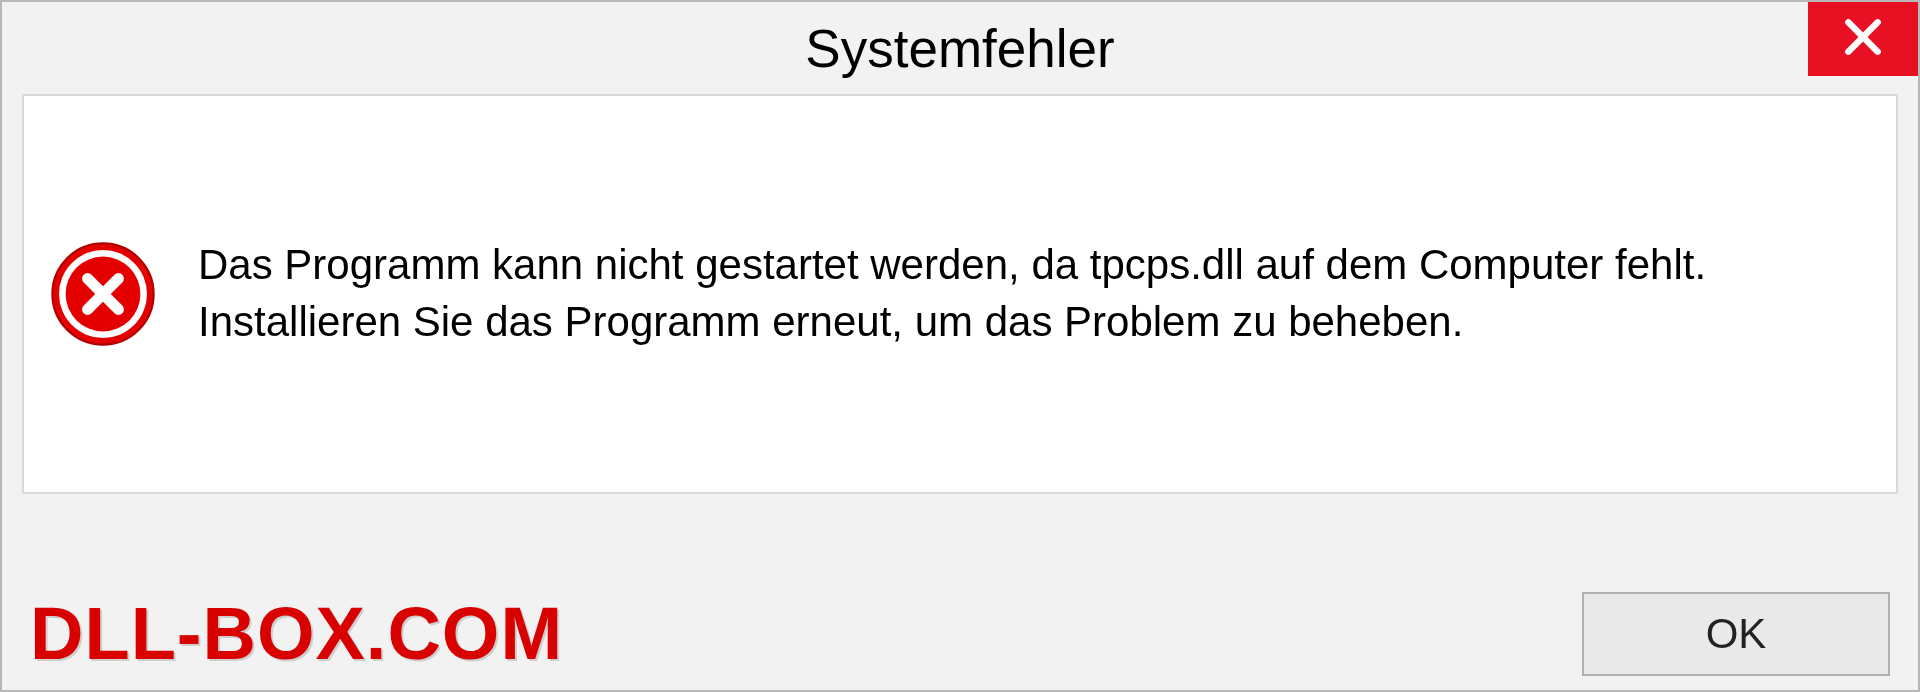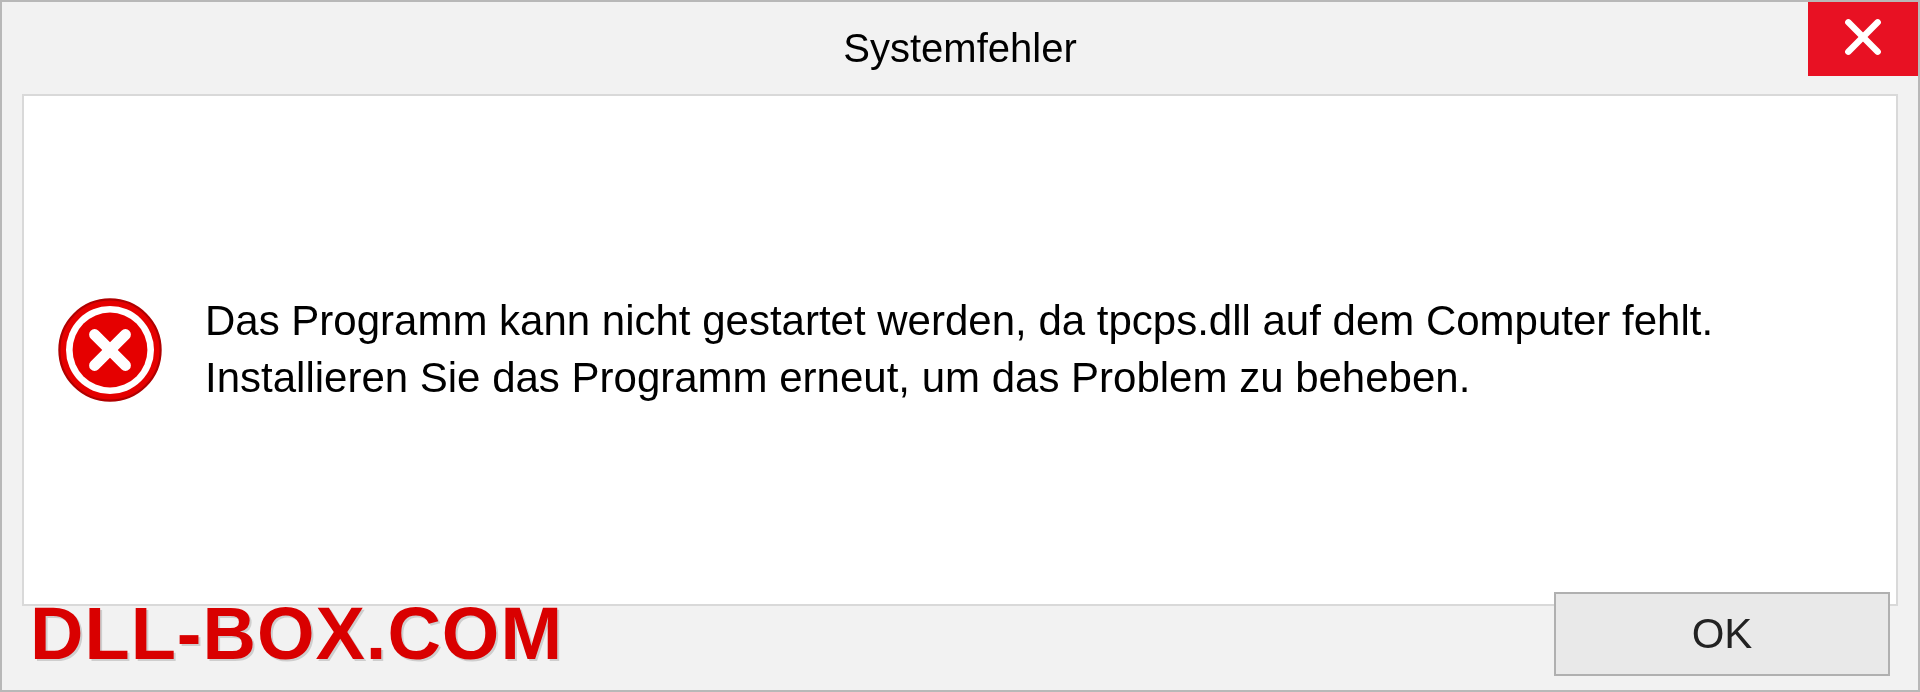--- a/index.html
+++ b/index.html
@@ -21,21 +21,21 @@
       position: relative;
     }
     .title-bar {
       height: 92px;
       display: flex;
       align-items: center;
       justify-content: center;
       position: relative;
     }
     .title-text {
-      font-size: 40px;
+      font-size: 53px;
       font-weight: normal;
       color: #000;
     }
     .close-btn {
       position: absolute;
       top: 0;
       right: 0;
       width: 110px;
       height: 74px;
       background: #e81123;
@@ -45,24 +45,24 @@
       cursor: pointer;
     }
     .close-btn svg {
       width: 44px;
       height: 44px;
     }
     .content-box {
       margin: 0 20px;
       background: #ffffff;
       border: 2px solid #d9d9d9;
-      height: 512px;
+      height: 400px;
       display: flex;
       align-items: center;
-      padding: 0 31px;
+      padding: 0 24px;
     }
     .error-icon {
       flex-shrink: 0;
       width: 110px;
       height: 110px;
       margin-right: 40px;
     }
     .error-icon svg {
       width: 100%;
       height: 100%;
@@ -84,21 +84,21 @@
     }
     .watermark {
       font-family: Impact, 'Arial Black', sans-serif;
       font-size: 74px;
       font-weight: bold;
       letter-spacing: 1px;
       color: #d90000;
       text-shadow: 2px 2px 0 rgba(0,0,0,0.15);
     }
     .ok-btn {
-      width: 336px;
+      width: 308px;
       height: 84px;
       background: #e9e9e9;
       border: 2px solid #b0b0b0;
       display: flex;
       align-items: center;
       justify-content: center;
       font-size: 42px;
       color: #222;
       cursor: pointer;
     }

